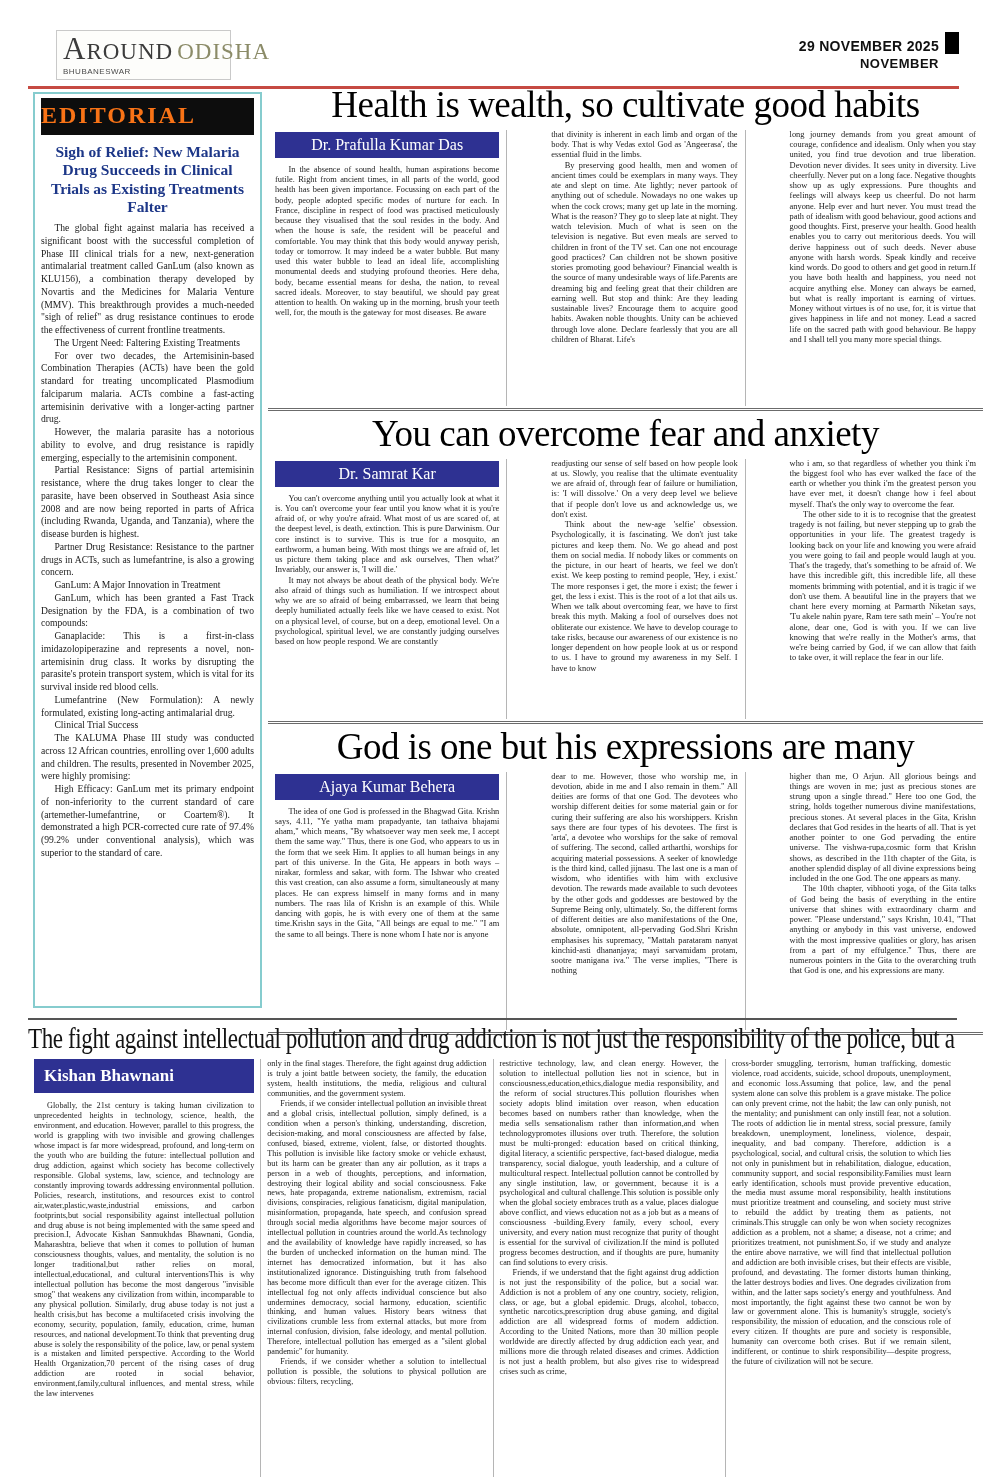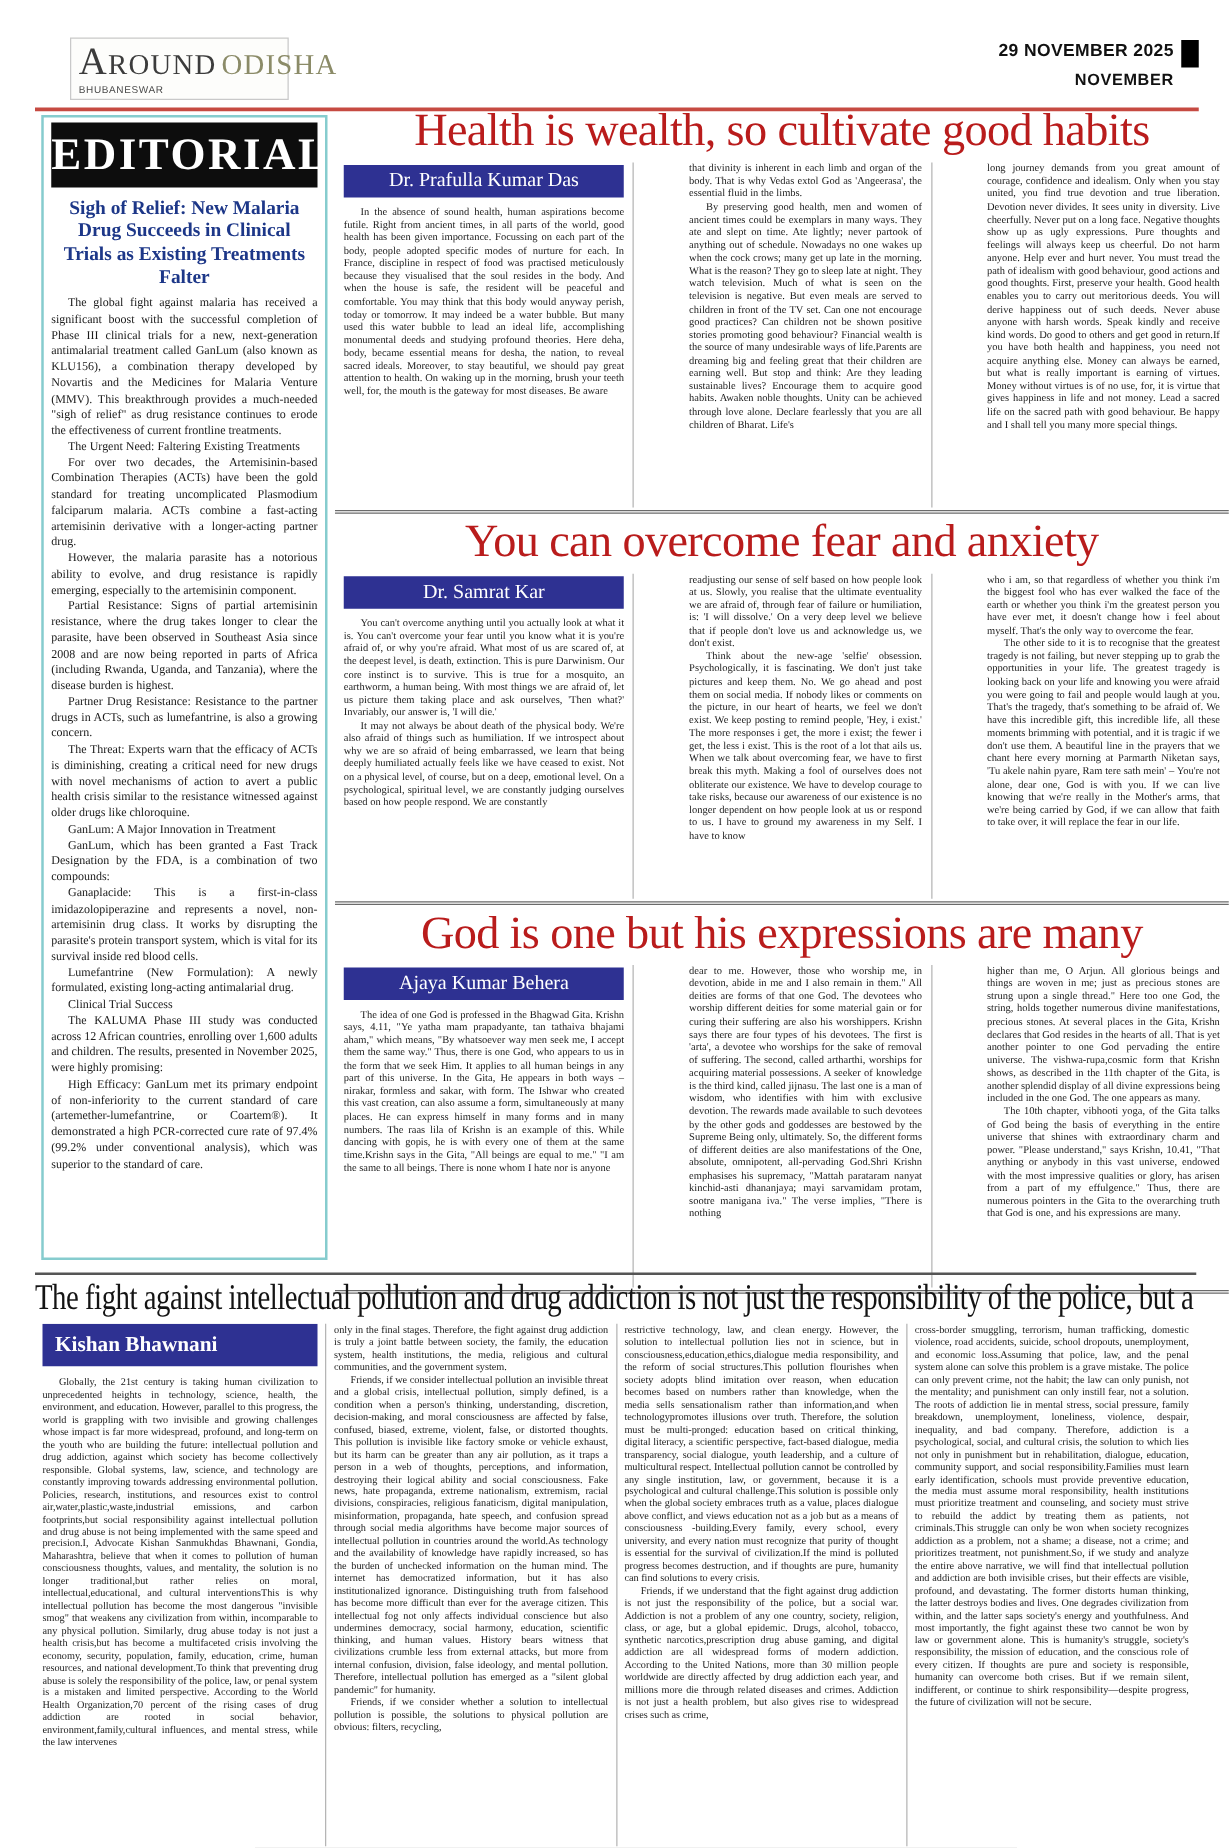--- a/index.html
+++ b/index.html
@@ -16,47 +16,47 @@
     border:1px solid #c9c9c9; background:#fdfdfb; padding:2px 4px 0 6px;
   }
   .logo-line { white-space:nowrap; line-height:1; }
   .logo-around { font-size:23px; color:#3c3c3c; letter-spacing:1px; }
   .logo-around .bigcap { font-size:31px; }
   .logo-odisha { font-size:23px; color:#8b8b68; letter-spacing:1px; }
   .logo-city { text-align:left; font-family:"Liberation Sans", sans-serif;
     font-size:8px; font-weight:normal; color:#4a4a4a; letter-spacing:0.5px; margin-top:3px; }
   .date-block { position:absolute; right:0; top:8px; text-align:right;
     font-family:"Liberation Sans", sans-serif; }
-  .date-row { display:flex; align-items:flex-start; justify-content:flex-end; gap:6px; }
+  .date-row { display:flex; align-items:flex-end; justify-content:flex-end; gap:6px; }
   .date-text { font-size:14px; font-weight:bold; color:#111; letter-spacing:0.3px; }
   .date-square { width:14px; height:22px; background:#000; display:inline-block; }
   .day-text { font-size:13px; font-weight:bold; color:#111; margin-top:2px; margin-right:20px; letter-spacing:0.5px; }
   .red-rule { position:absolute; left:28px; right:26px; top:86px; height:3px; background:#c64a42; }
 
   
   .editorial {
     position:absolute; left:33px; top:92px; width:229px; height:916px;
     border:2px solid #86ccce; padding:4px 6px; overflow:hidden;
   }
   .editorial-label {
-    background:#0d0d0d; color:#ffffff; text-align:left;
-    font-size:36px; font-weight:bold; letter-spacing:2px; padding:4px 0 6px 0;
+    background:#0d0d0d; color:#f97316; text-align:left;
+    font-size:24px; font-weight:bold; letter-spacing:2px; padding:4px 0 6px 0;
   }
   .editorial-headline {
     color:#1d3788; text-align:center; font-weight:bold; font-size:15.5px;
     line-height:1.18; margin:8px 2px 6px 2px;
   }
   .editorial-body { font-size:9.6px; line-height:1.33; text-align:justify; }
   .editorial-body .para { text-indent:1.4em; }
 
   
   .main-right { position:absolute; left:268px; top:86px; width:715px; }
   .article { border-bottom:3px double #6b6b6b; padding-bottom:2px; }
   .article-headline {
-    text-align:center; font-size:37px; line-height:1.05; color:#b91c1c;
+    text-align:center; font-size:37px; line-height:1.05; color:#000000;
     letter-spacing:-0.5px; white-space:nowrap;
   }
   .article-body { display:flex; margin-top:5px; }
   .article .col { width:33.33%; padding:0 7px; overflow:hidden; }
   .article .col + .col { border-left:1px solid #b5b5b5;padding-left:44px; }
   .byline-box {
     background:#2e3192; color:#fff; text-align:center; font-size:16px;
     padding:4px 2px; margin:2px 0 7px 0;
   }
   .body-text { font-size:8.4px; line-height:1.22; text-align:justify; }
@@ -108,21 +108,20 @@
   <div class="editorial">
     <div class="editorial-label">EDITORIAL</div>
     <div class="editorial-headline">Sigh of Relief: New Malaria Drug Succeeds in Clinical Trials as Existing Treatments Falter</div>
     <div class="editorial-body body-copy">
         <p class="para">The global fight against malaria has received a significant boost with the successful completion of Phase III clinical trials for a new, next-generation antimalarial treatment called GanLum (also known as KLU156), a combination therapy developed by Novartis and the Medicines for Malaria Venture (MMV). This breakthrough provides a much-needed "sigh of relief" as drug resistance continues to erode the effectiveness of current frontline treatments.</p>
         <p class="para">The Urgent Need: Faltering Existing Treatments</p>
         <p class="para">For over two decades, the Artemisinin-based Combination Therapies (ACTs) have been the gold standard for treating uncomplicated Plasmodium falciparum malaria. ACTs combine a fast-acting artemisinin derivative with a longer-acting partner drug.</p>
         <p class="para">However, the malaria parasite has a notorious ability to evolve, and drug resistance is rapidly emerging, especially to the artemisinin component.</p>
         <p class="para">Partial Resistance: Signs of partial artemisinin resistance, where the drug takes longer to clear the parasite, have been observed in Southeast Asia since 2008 and are now being reported in parts of Africa (including Rwanda, Uganda, and Tanzania), where the disease burden is highest.</p>
         <p class="para">Partner Drug Resistance: Resistance to the partner drugs in ACTs, such as lumefantrine, is also a growing concern.</p>
-        <p class="para">The Threat: Experts warn that the efficacy of ACTs is diminishing, creating a critical need for new drugs with novel mechanisms of action to avert a public health crisis similar to the resistance witnessed against older drugs like chloroquine.</p>
         <p class="para">GanLum: A Major Innovation in Treatment</p>
         <p class="para">GanLum, which has been granted a Fast Track Designation by the FDA, is a combination of two compounds:</p>
         <p class="para">Ganaplacide: This is a first-in-class imidazolopiperazine and represents a novel, non-artemisinin drug class. It works by disrupting the parasite's protein transport system, which is vital for its survival inside red blood cells.</p>
         <p class="para">Lumefantrine (New Formulation): A newly formulated, existing long-acting antimalarial drug.</p>
         <p class="para">Clinical Trial Success</p>
         <p class="para">The KALUMA Phase III study was conducted across 12 African countries, enrolling over 1,600 adults and children. The results, presented in November 2025, were highly promising:</p>
         <p class="para">High Efficacy: GanLum met its primary endpoint of non-inferiority to the current standard of care (artemether-lumefantrine, or Coartem®). It demonstrated a high PCR-corrected cure rate of 97.4% (99.2% under conventional analysis), which was superior to the standard of care.</p>
       </div>
   </div>
 

